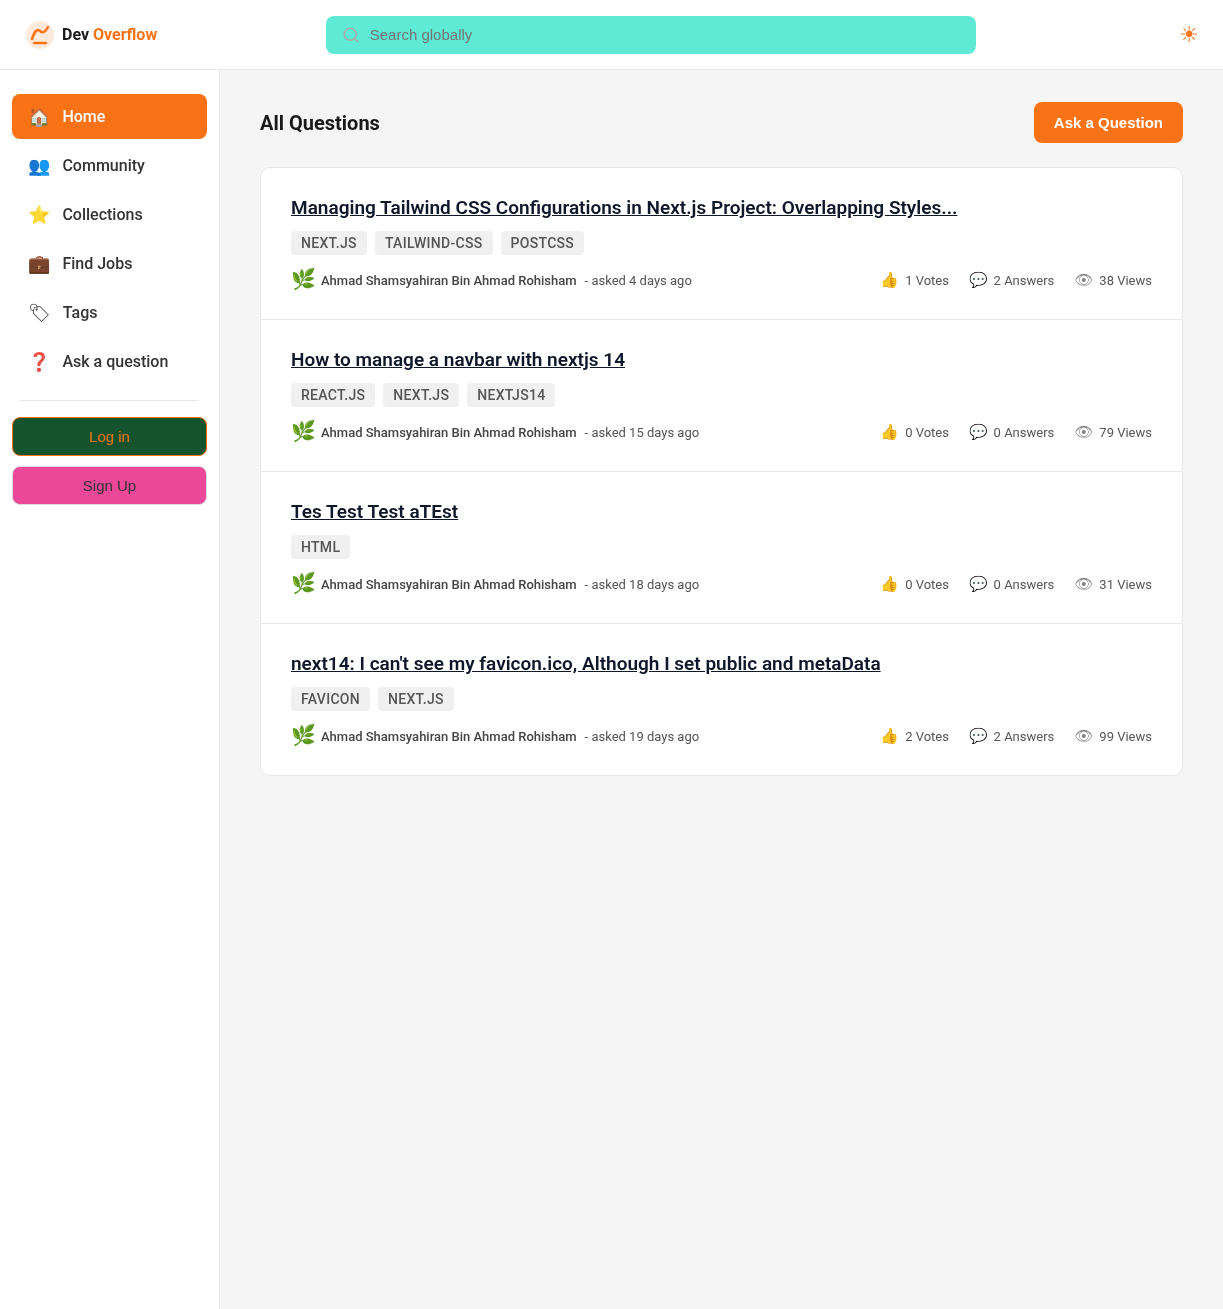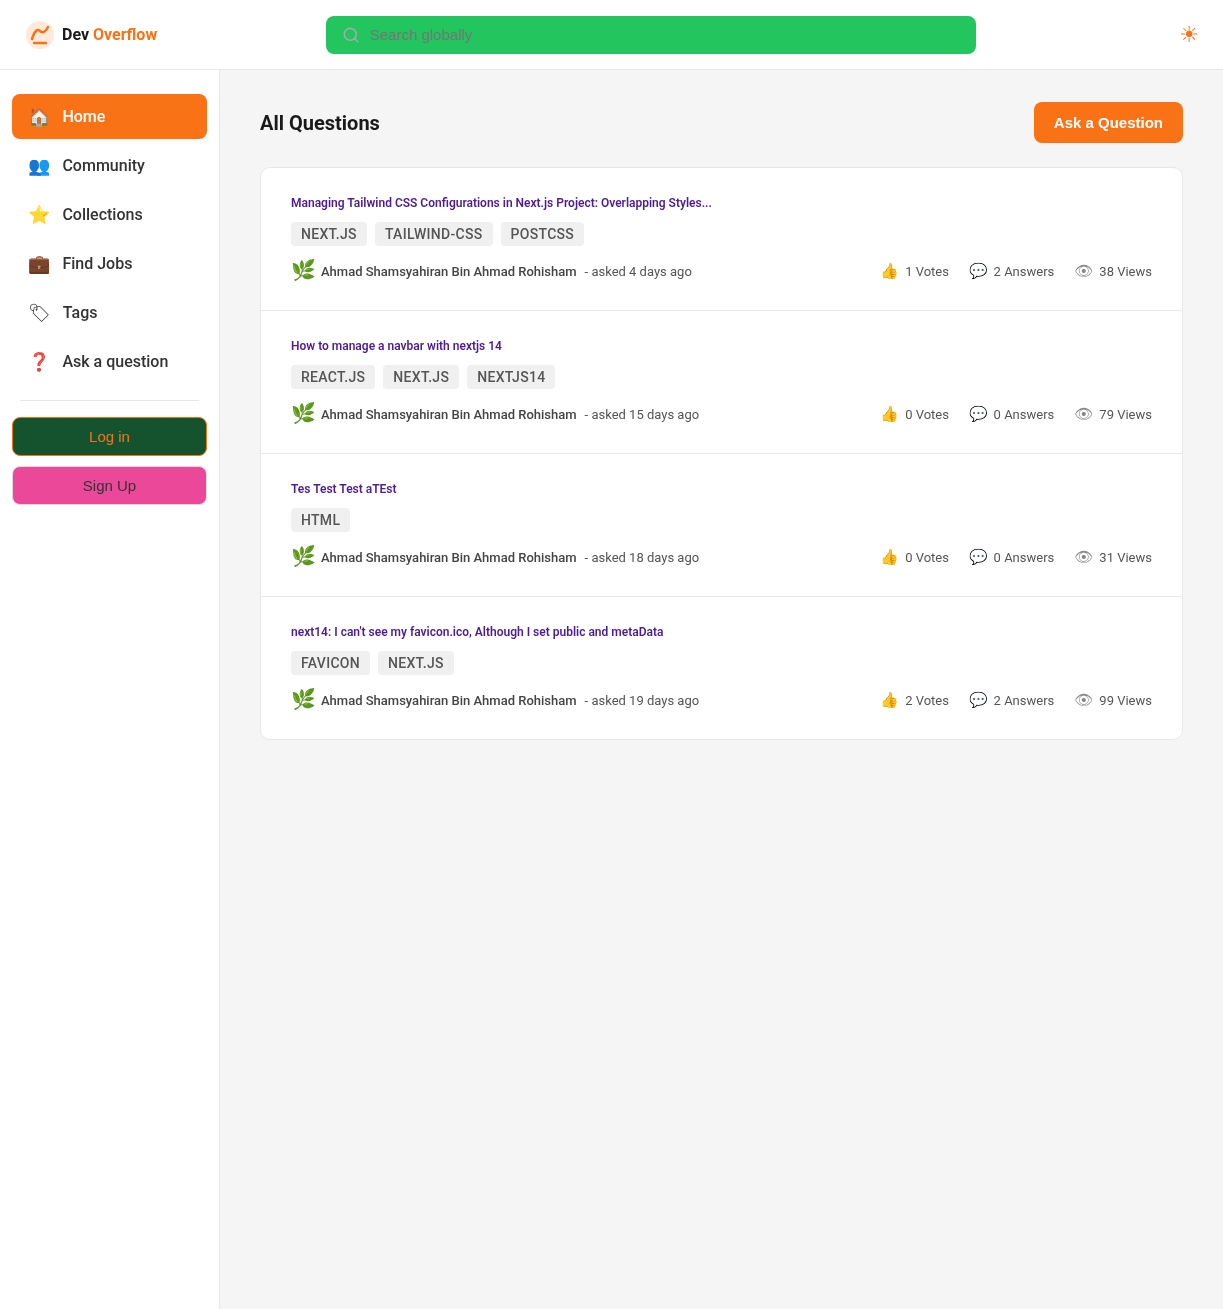--- a/index.html
+++ b/index.html
@@ -33,21 +33,21 @@
     }
     .logo-dev { color: #1a1a1a; }
     .logo-overflow { color: #f97316; }
 
     .search-bar {
       flex: 1;
       max-width: 650px;
       margin: 0 auto;
       display: flex;
       align-items: center;
-      background: #22c55e;
+      background: #5eead4;
       border-radius: 8px;
       padding: 10px 16px;
       gap: 10px;
     }
     .search-bar input {
       background: none;
       border: none;
       outline: none;
       width: 100%;
       font-size: 15px;
@@ -199,25 +199,26 @@
       border: 1px solid #e8e8e8;
       overflow: hidden;
     }
     .question-item {
       padding: 28px 30px;
       border-bottom: 1px solid #e8e8e8;
     }
     .question-item:last-child { border-bottom: none; }
 
     .question-title {
-      font-size: 12px;
+      font-size: 19px;
       font-weight: 600;
-      color: #4c1d95;
+      color: #0f172a;
       margin-bottom: 12px;
       cursor: pointer;
+      text-decoration: underline;
     }
 
     .tags-row {
       display: flex;
       gap: 8px;
       margin-bottom: 14px;
       flex-wrap: wrap;
     }
     .tag {
       padding: 4px 10px;

